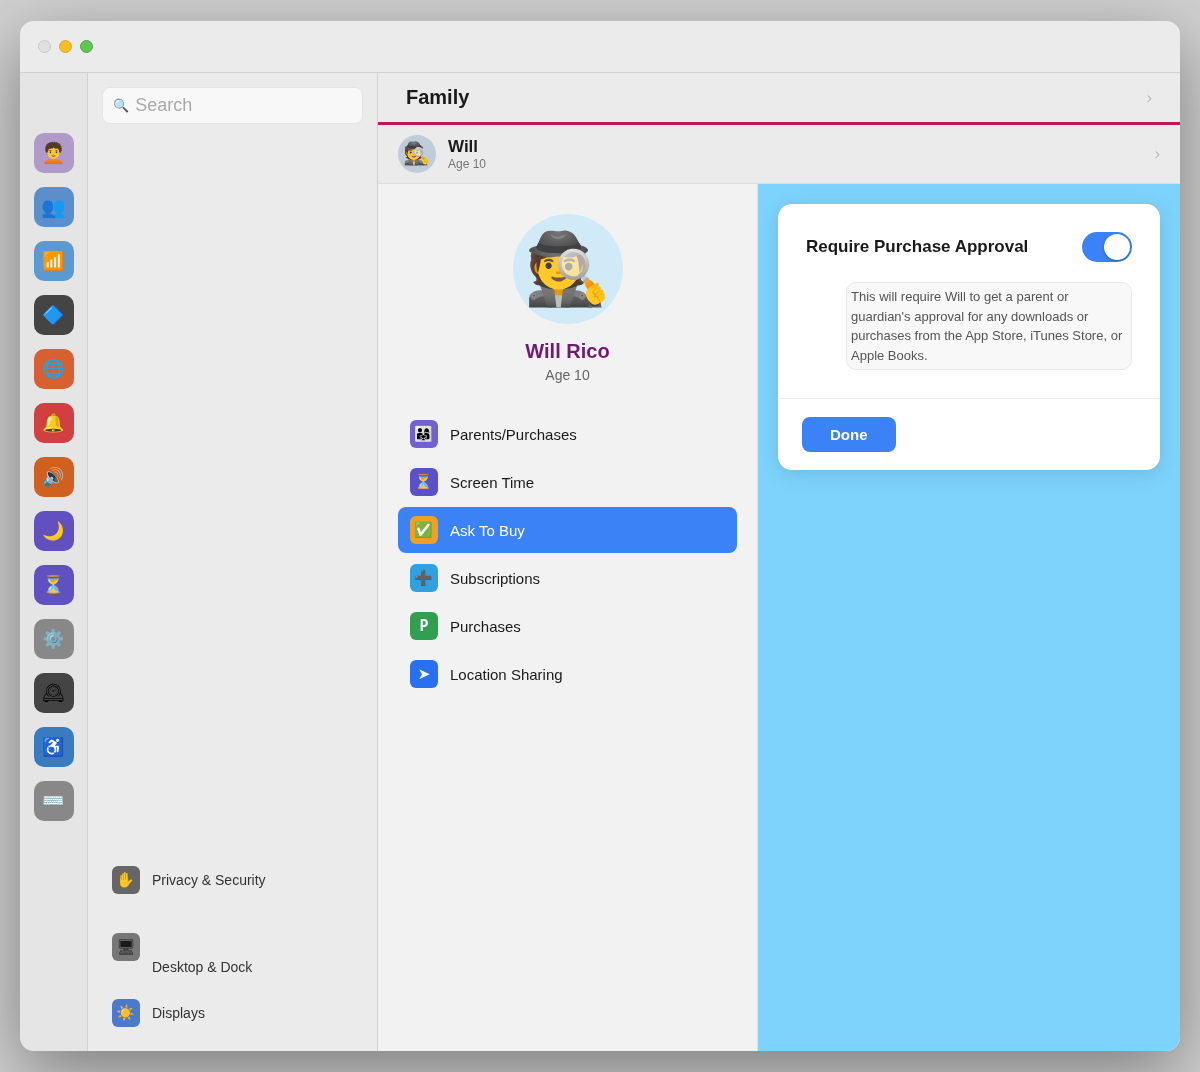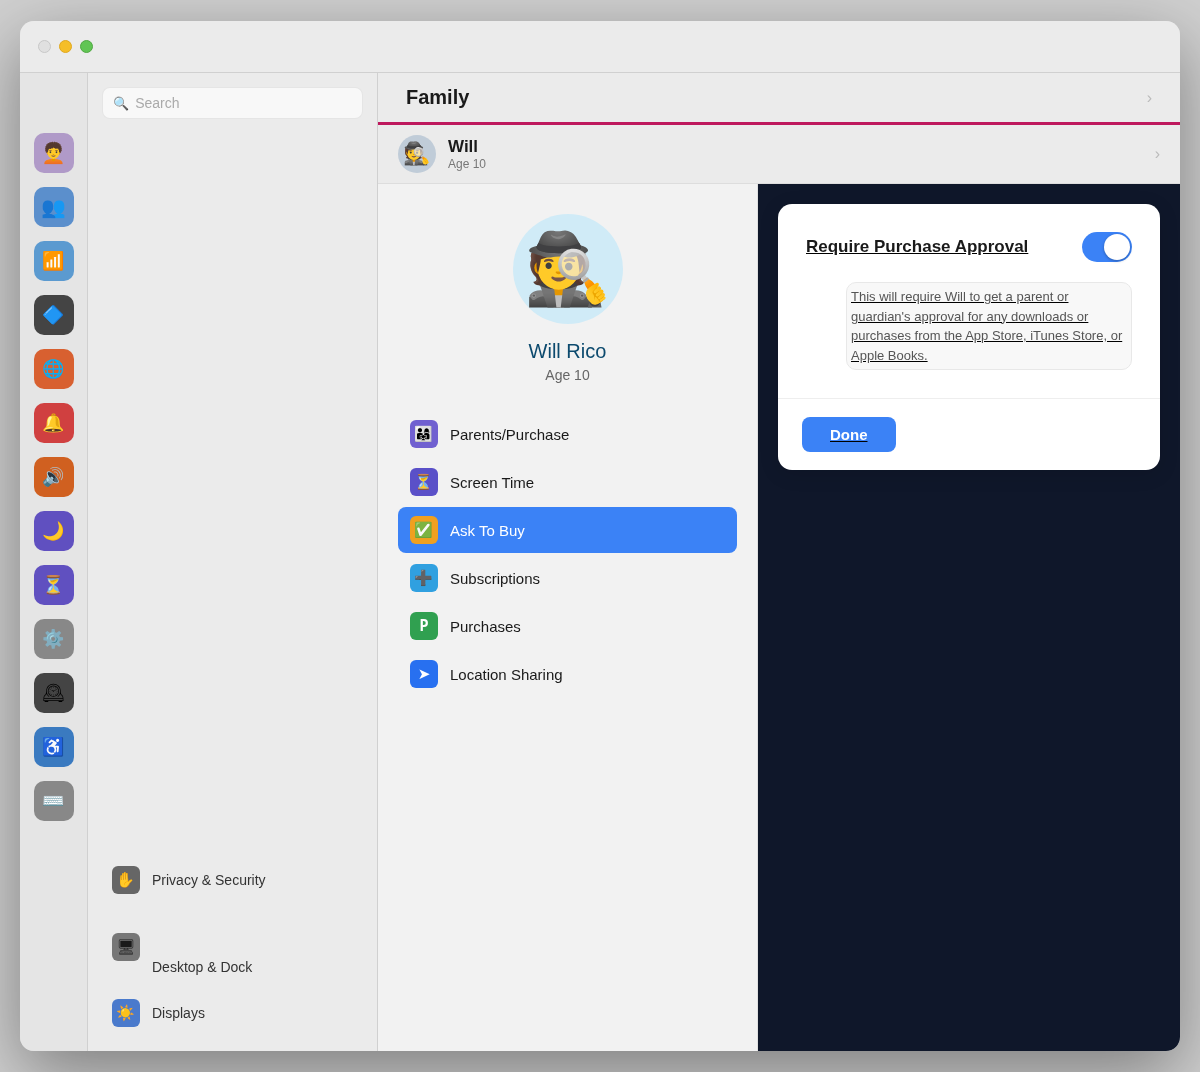--- a/index.html
+++ b/index.html
@@ -39,22 +39,22 @@
       display: flex;
       align-items: center;
       justify-content: center;
       font-size: 70px;
       margin-bottom: 16px;
       overflow: hidden;
     }
 
     .child-name {
       font-size: 20px;
-      font-weight: 400;
-      color: #0c4a6e;
+      font-weight: 700;
+      color: #701a75;
       margin-bottom: 4px;
     }
 
     .child-age {
       font-size: 14px;
       color: #666;
       margin-bottom: 28px;
     }
 
     .menu-list {
@@ -276,24 +276,23 @@
       display: flex;
       flex-direction: column;
       align-items: center;
       padding-top: 30px;
       flex-shrink: 0;
     }
 
     
     .settings-column {
       flex: 1;
-      background: #0f172a;
-      display: flex;
-      flex-direction: column;
-      text-decoration: underline;
+      background: #7dd3fc;
+      display: flex;
+      flex-direction: column;
     }
 
     .settings-content {
       flex: 1;
       padding: 20px;
       overflow-y: auto;
     }
   </style>
 </head>
 <body>
@@ -323,21 +322,21 @@
       <div class="left-bg-icon" style="background:#888; font-size:18px;">⚙️</div>
       <div class="left-bg-icon" style="background:#444; font-size:18px;">🕰</div>
       <div class="left-bg-icon" style="background:#3a7ac0; font-size:18px;">♿</div>
       <div class="left-bg-icon" style="background:#888; font-size:18px;">⌨️</div>
     </div>
 
     <div class="middle-section">
       <div class="search-area">
         <div class="search-box">
           <span style="color:#999; font-size:13px;">🔍</span>
-          <span style="color:#aaa; font-size:14px;">Search</span>
+          <span style="color:#aaa; font-size:18px;">Search</span>
         </div>
       </div>
 
       <div style="margin-top: auto; padding: 16px 14px; display: flex; flex-direction: column; gap: 8px;">
         <div class="menu-item" style="gap:12px; display:flex; align-items:center; padding: 8px 10px; border-radius: 8px;">
           <div style="width:28px; height:28px; background:#666; border-radius:6px; display:flex; align-items:center; justify-content:center; font-size:15px;">✋</div>
           <span style="font-size:14px; color:#333;">Privacy &amp; Security</span>
         </div>
         <div class="menu-item" style="gap:12px; display:flex; align-items:center; padding: 8px 10px; border-radius: 8px;">
           <div style="width:28px; height:28px; background:#777; border-radius:6px; display:flex; align-items:center; justify-content:center; font-size:15px;">🖥</div>
@@ -375,21 +374,21 @@
           </div>
 
           <div class="child-name">Will Rico</div>
           <div class="child-age">Age 10</div>
 
           <div class="menu-list">
 
 
             <div class="menu-item">
               <div class="menu-item-icon" style="background:#7060d0; color:white; font-size:15px;">👨‍👩‍👧</div>
-              <span>Parents/Purchase</span>
+              <span>Parents/Purchases</span>
             </div>
 
             <div class="menu-item">
               <div class="menu-item-icon" style="background:#5a50c8; color:white; font-size:15px;">⏳</div>
               <span>Screen Time</span>
             </div>
 
             <div class="menu-item active">
               <div class="menu-item-icon" style="background:#f0a020; color:white; font-size:15px;">✅</div>
               <span>Ask To Buy</span>

